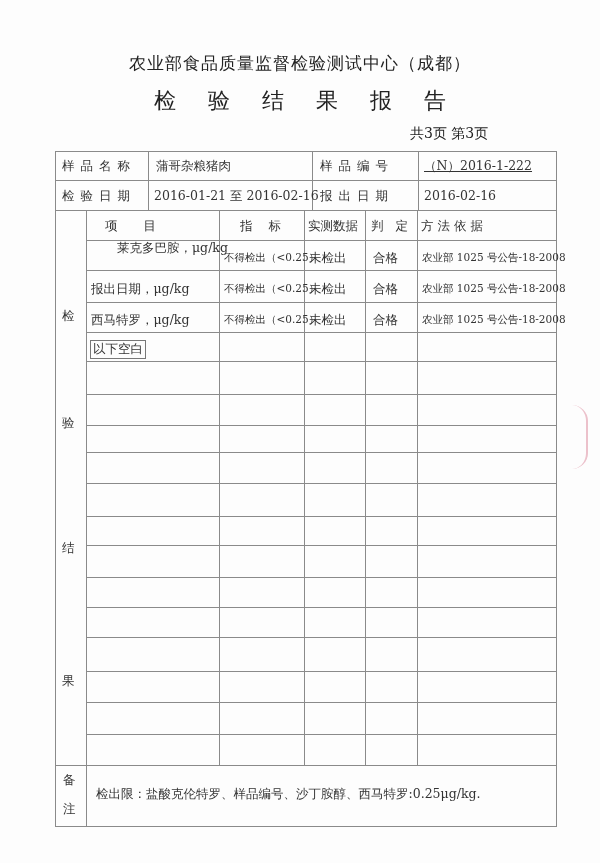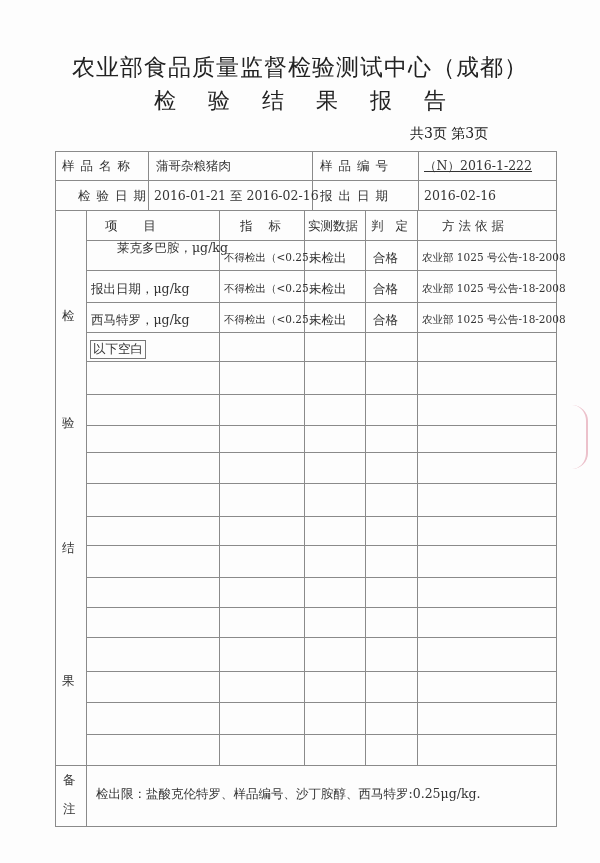--- a/index.html
+++ b/index.html
@@ -1,20 +1,20 @@
 <!DOCTYPE html>
 <html><head>
 <meta charset="utf-8">
 <style>
   html, body { margin:0; padding:0; }
   body {
     width:600px; height:863px; background:#fdfdfd; position:relative; overflow:hidden;
     font-family: "DejaVu Serif", "Liberation Serif", serif; color:#2a2a2a;
   }
-  .title1 { position:absolute; top:52px; left:0; width:600px; text-align:center; font-size:23px; letter-spacing:1px; color:#222; }
+  .title1 { position:absolute; top:52px; left:0; width:600px; text-align:center; font-size:17px; letter-spacing:1px; color:#222; }
   .title2 { position:absolute; top:86px; left:0; width:600px; text-align:center; font-size:22px; letter-spacing:32px; color:#222; padding-left:32px; box-sizing:border-box; }
   .pageinfo { position:absolute; top:125px; left:410px; font-size:14px; color:#222; }
   .line { position:absolute; background:#8a8a8a; }
   .t { position:absolute; font-size:12.5px; white-space:nowrap; color:#333; }
   .sm { font-size:10.5px;text-align:center; }
   .spaced { letter-spacing:6px; }
   .boxed { border:1px solid #777; padding:0 2px; }
   .seal { position:absolute; left:572px; top:405px; width:14px; height:64px; border-right:2px solid #e8b3bf; border-radius:0 40px 40px 0; opacity:.8; }
 </style>
 </head>
@@ -62,30 +62,30 @@
   <div class="line" style="left:365px;top:210px;width:1px;height:555px;"></div>
   <div class="line" style="left:417px;top:210px;width:1px;height:555px;"></div>
 
   <div class="line" style="left:86px;top:765px;width:1px;height:61px;"></div>
 </div>
 
 <div class="t spaced" style="left:62px;top:158px;">样品名称</div>
 <div class="t" style="left:156px;top:158px;">蒲哥杂粮猪肉</div>
 <div class="t spaced" style="left:320px;top:158px;">样品编号</div>
 <div class="t" style="left:424px;top:158px;text-decoration:underline;">（N）2016-1-222</div>
-<div class="t spaced" style="left:62px;top:188px;margin-left:16px;">检验日期</div>
+<div class="t spaced" style="left:62px;top:188px;">检验日期</div>
 <div class="t" style="left:154px;top:188px;">2016-01-21 至 2016-02-16</div>
 <div class="t spaced" style="left:320px;top:188px;">报出日期</div>
 <div class="t" style="left:424px;top:188px;">2016-02-16</div>
 
 <div class="t" style="left:105px;top:218px;letter-spacing:26px;">项目</div>
 <div class="t" style="left:240px;top:218px;letter-spacing:16px;">指标</div>
 <div class="t" style="left:308px;top:218px;">实测数据</div>
 <div class="t" style="left:371px;top:218px;letter-spacing:12px;">判定</div>
-<div class="t" style="left:442px;top:218px;letter-spacing:4px;">方法依据</div>
+<div class="t" style="left:421px;top:218px;letter-spacing:4px;">方法依据</div>
 
 <div class="t" style="left:62px;top:308px;">检</div>
 <div class="t" style="left:62px;top:415px;">验</div>
 <div class="t" style="left:62px;top:540px;">结</div>
 <div class="t" style="left:62px;top:673px;">果</div>
 
 <div>
   <div class="t" style="left:91px;top:240px;margin-left:26px;">莱克多巴胺，μg/kg</div>
   <div class="t sm" style="left:224px;top:251px;">不得检出（&lt;0.25）</div>
   <div class="t" style="left:309px;top:250px;">未检出</div>

